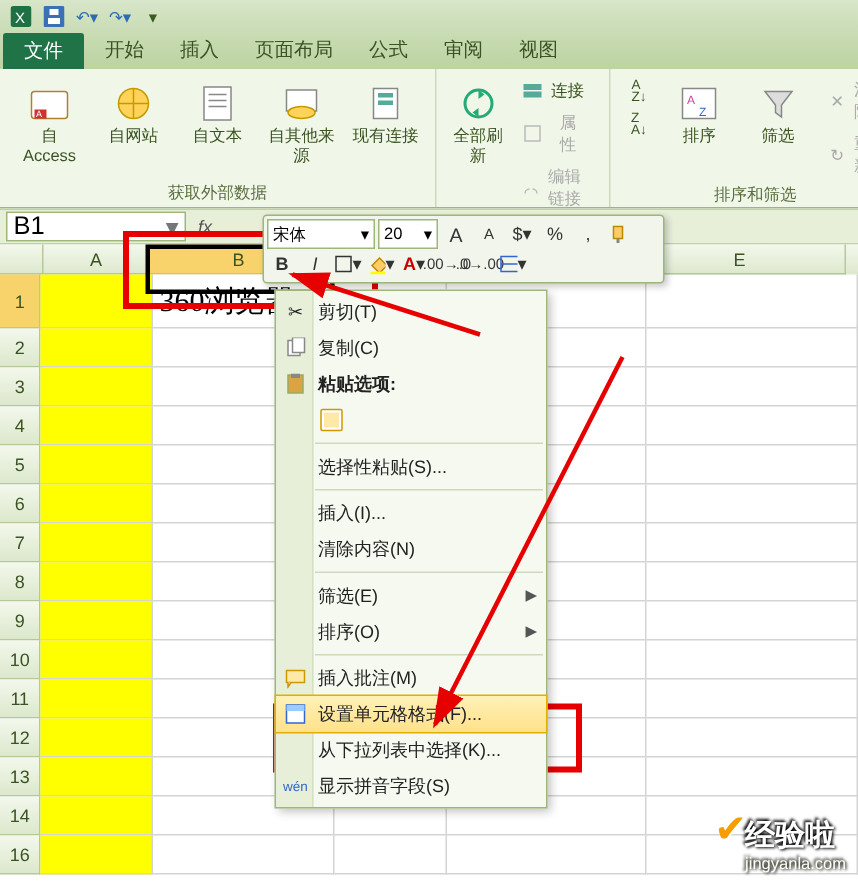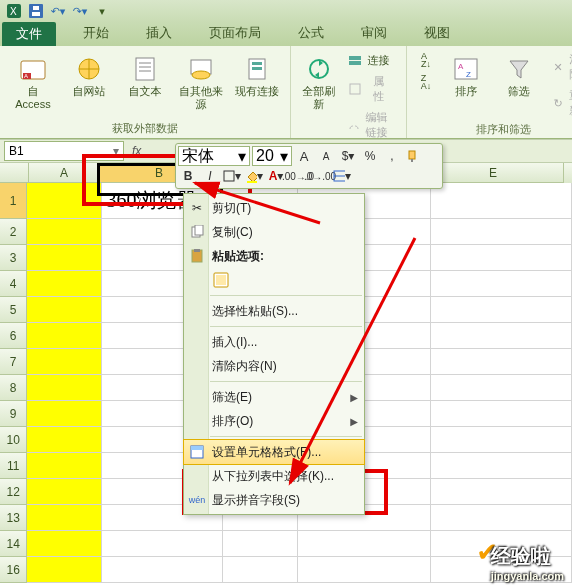--- a/index.html
+++ b/index.html
@@ -1,67 +1,67 @@
 <!DOCTYPE html>
 <html><head>
 <meta charset="utf-8">
 <style>
   body { margin:0; font-family:"Microsoft YaHei","SimSun",sans-serif; font-size:12px; background:#fff; width:572px; height:588px; position:relative; overflow:hidden;}
   .titlebar{height:22px;background:linear-gradient(#d8e6c9,#c9dcb4);display:flex;align-items:center;padding:0 4px;gap:2px;}
   .qat-btn{width:18px;height:18px;display:flex;align-items:center;justify-content:center;border:1px solid transparent;border-radius:2px;font-size:11px;color:#3b5a1f;}
-  .tabstrip{height:24px;background:linear-gradient(#c9dcb4,#bcd3a1);display:flex;align-items:flex-end;padding-left:2px;gap:13px;}
+  .tabstrip{height:24px;background:linear-gradient(#c9dcb4,#bcd3a1);display:flex;align-items:flex-end;padding-left:2px;}
   .file-tab{background:#207346;color:#fff;padding:4px 14px;font-size:13px;border-radius:2px 2px 0 0;margin-right:2px;height:16px;display:flex;align-items:center;}
   .tab{color:#3b5323;padding:4px 12px;font-size:13px;cursor:default;}
   .tab.active{background:#f6fbef;border:1px solid #9db67a;border-bottom:none;border-radius:2px 2px 0 0;}
   .ribbon{height:92px;background:#f1f7e8;border-bottom:1px solid #9db67a;display:flex;}
   .group{border-right:1px solid #cdd9bb;padding:4px 6px 2px 6px;display:flex;flex-direction:column;justify-content:space-between;}
   .group-label{text-align:center;color:#5a6e3f;font-size:11px;padding-top:2px;}
   .group-row{display:flex;gap:2px;}
   .big-btn{display:flex;flex-direction:column;align-items:center;width:48px;padding:2px;border:1px solid transparent;border-radius:3px;}
   .big-btn .ic{width:32px;height:32px;display:flex;align-items:center;justify-content:center;}
   .big-btn .lbl{font-size:11px;color:#3b5323;text-align:center;line-height:13px;}
   .small-btn{display:flex;align-items:center;gap:4px;padding:1px 4px;color:#3b5323;font-size:11px;border:1px solid transparent;border-radius:2px;}
   .small-ic{width:16px;height:16px;display:flex;align-items:center;justify-content:center;}
   .col{display:flex;flex-direction:column;gap:2px;}
   .namebox-row{height:22px;background:#e7efd9;display:flex;align-items:center;border-top:1px solid #c0cfad;border-bottom:1px solid #c0cfad;}
-  .namebox{width:110px;height:18px;background:#fff;border:1px solid #9db67a;margin:0 4px;display:flex;align-items:center;padding:0 4px;font-size:12px;}
+  .namebox{width:110px;height:18px;background:#fff;border:1px solid #9db67a;margin:0 4px;display:flex;align-items:center;padding:0 4px;font-size:17px;}
   .fx{color:#555;padding:0 4px;font-style:italic;}
   .grid-area{position:relative;}
   .col-headers{display:flex;height:20px;background:linear-gradient(#f3f8ec,#dce8cc);}
   .corner{width:28px;border-right:1px solid #b5c79b;border-bottom:1px solid #b5c79b;}
   .ch{border-right:1px solid #b5c79b;border-bottom:1px solid #b5c79b;text-align:center;line-height:20px;color:#3b5323;font-size:12px;}
   .ch.a{width:70px;} .ch.b{width:118px;} .ch.c{width:70px;} .ch.d{width:132px;} .ch.e{width:140px;}
   .rows{}
   .row{display:flex;height:26px;}
   .rh{width:28px;background:linear-gradient(#f3f8ec,#dce8cc);border-right:1px solid #b5c79b;border-bottom:1px solid #b5c79b;text-align:center;line-height:26px;color:#3b5323;font-size:12px;}
   .rh.sel{background:#f8d36b;}
   .cell{border-right:1px solid #d4d4d4;border-bottom:1px solid #d4d4d4;font-size:14px;padding:0 4px;display:flex;align-items:center;overflow:visible;white-space:nowrap;}
   .cell.a{width:70px;background:#ffff00;} 
   .cell.b{width:118px;} .cell.c{width:70px;} .cell.d{width:132px;} .cell.e{width:140px;}
   .row1 .cell.b{background:#fff;position:relative;}
   .sel-border{position:absolute;left:97px;top:0px;width:120px;height:27px;border:3px solid #000;pointer-events:none;}
   .redbox1{position:absolute;left:82px;top:-9px;width:162px;height:44px;border:4px solid #e60000;pointer-events:none;}
   .redbox2{position:absolute;left:182px;top:306px;width:198px;height:38px;border:4px solid #e60000;pointer-events:none;}
   
   .mini-tb{position:absolute;left:175px;top:-20px;background:#f2f5ec;border:1px solid #9db67a;border-radius:3px;box-shadow:2px 2px 4px rgba(0,0,0,.2);padding:2px;width:262px;}
   .mini-row{display:flex;align-items:center;gap:2px;height:20px;}
-  .mini-sel{background:#fff;border:1px solid #9db67a;height:18px;font-size:16px;display:flex;align-items:center;padding:0 3px;}
+  .mini-sel{background:#fff;border:1px solid #9db67a;height:18px;font-size:11px;display:flex;align-items:center;padding:0 3px;}
   .mini-btn{width:18px;height:18px;display:flex;align-items:center;justify-content:center;border:1px solid transparent;border-radius:2px;font-size:12px;color:#333;}
   
   .ctx{position:absolute;left:183px;top:30px;width:180px;background:#f6f9f0;border:1px solid #9db67a;box-shadow:2px 2px 6px rgba(0,0,0,.25);padding:2px 0;}
   .ctx-item{display:flex;align-items:center;height:24px;padding:0 20px 0 28px;position:relative;font-size:12px;color:#222;}
   .ctx-item.hl{background:linear-gradient(#fff1b7,#ffe18a);outline:1px solid #e0b000;}
   .ctx-ic{position:absolute;left:4px;width:18px;height:18px;display:flex;align-items:center;justify-content:center;}
   .ctx-arrow{position:absolute;right:6px;font-size:10px;color:#555;}
   .ctx-sep{height:1px;background:#cdd9bb;margin:3px 2px 3px 26px;}
   .ctx-strip{position:absolute;left:0;top:0;bottom:0;width:24px;background:#e7efd9;border-right:1px solid #d4e0c2;}
   
   .arrow-svg{position:absolute;left:0;top:0;pointer-events:none;}
   .watermark{position:absolute;right:8px;bottom:6px;color:#fff;font-weight:bold;font-size:20px;text-shadow:1px 1px 2px #000, -1px -1px 2px #000;}
-  .watermark small{display:block;font-size:11px;font-weight:bold;color:#ffe;}
+  .watermark small{display:block;font-size:11px;font-weight:normal;color:#ffe;}
   .check{position:absolute;right:74px;bottom:20px;color:#f59e00;font-size:26px;text-shadow:1px 1px 1px #fff;}
   svg{display:block;}
 </style>
 </head>
 <body>
 
 <div class="titlebar">
   <div class="qat-btn">
       <svg width="14" height="14">
         <rect width="14" height="14" fill="#1e7145" rx="2"></rect>
@@ -462,20 +462,29 @@
     <div class="ctx-sep"></div>
     <div class="ctx-item">
         <span>筛选(E)</span>
         <span class="ctx-arrow">▶</span>
       </div>
     <div class="ctx-item">
         <span>排序(O)</span>
         <span class="ctx-arrow">▶</span>
       </div>
     <div class="ctx-sep"></div>
+    <div class="ctx-item">
+        <div class="ctx-ic">
+          <svg width="14" height="14">
+            <rect x="1" y="2" width="12" height="8" fill="#ffe9a8" stroke="#c90"></rect>
+            <path d="M4 10l-2 3v-3" fill="#ffe9a8" stroke="#c90"></path>
+          </svg>
+        </div>
+        <span>插入批注(M)</span>
+      </div>
     <div class="ctx-item hl">
         <div class="ctx-ic">
           <svg width="14" height="14">
             <rect x="1" y="1" width="12" height="12" fill="#fff" stroke="#36c"></rect>
             <rect x="1" y="1" width="12" height="4" fill="#9cf"></rect>
           </svg>
         </div>
         <span>设置单元格格式(F)...</span>
       </div>
     <div class="ctx-item">

